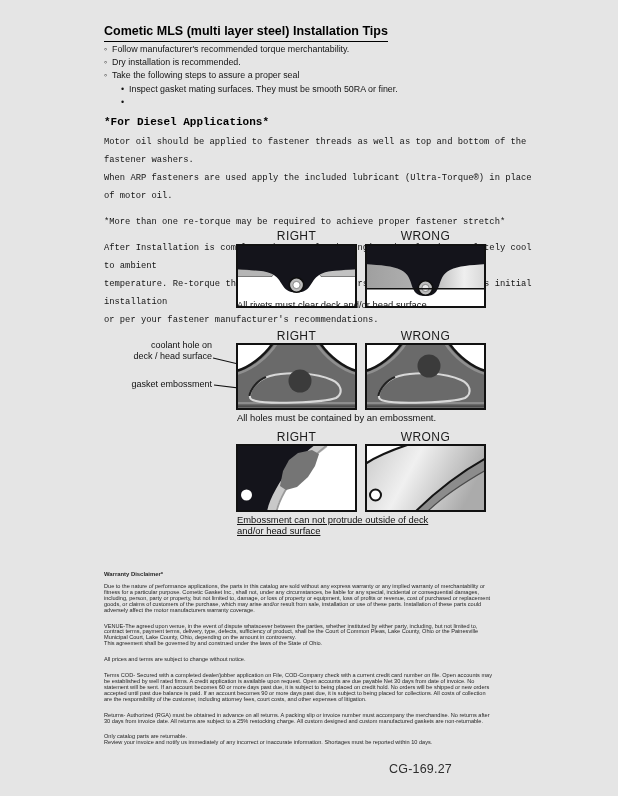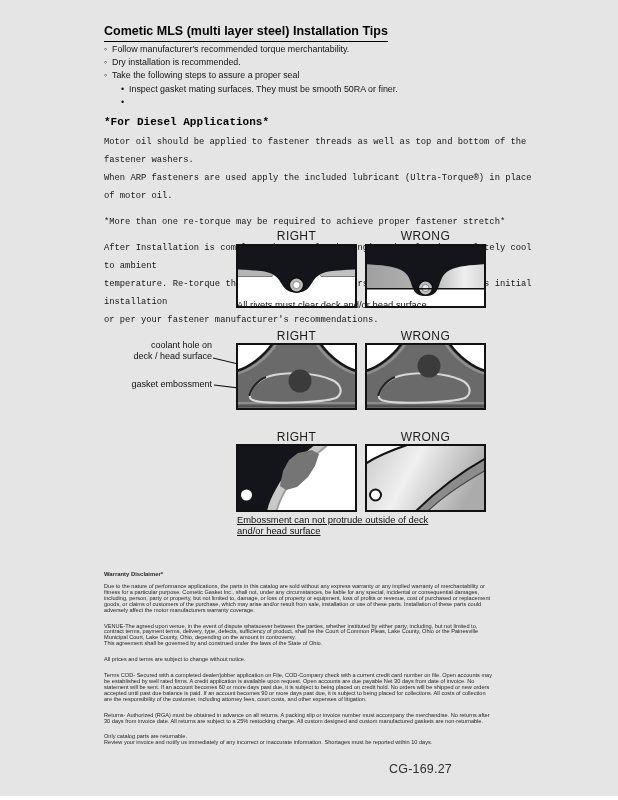--- a/index.html
+++ b/index.html
@@ -145,20 +145,21 @@
     <path d="M121,0 H84 C93,13 108,25 121,28 Z" fill="#ffffff"></path>
     <path d="M84,0 C93,13 108,25 121,28" stroke="#161616" stroke-width="2.4" fill="none"></path>
     <line x1="0" y1="60" x2="121" y2="60" stroke="#9a9a9a" stroke-width="1.3"></line>
     <line x1="0" y1="63.2" x2="121" y2="63.2" stroke="#454545" stroke-width="1.2"></line>
     <path d="M14,54 C13,47 21,37 34,33 C52,28 81,30 96,37 C105,41 108,50 100,55 C87,60 30,61 20,58 C15,57 14,55 14,54 Z" stroke="#d8d8d8" stroke-width="2.1" fill="none"></path>
     <path d="M30,34 C22,37 14,46 13.5,53" stroke="#222" stroke-width="2.1" fill="none"></path>
     <circle cx="64" cy="23" r="11.5" fill="#3b3b3b"></circle>
     <rect x="1" y="1" width="119" height="65" fill="none" stroke="#111" stroke-width="2"></rect>
   </svg>
 
+  <div class="abs dcap" style="left:237px;top:413px;width:280px;">All holes must be contained by an embossment.</div>
 
   <div class="abs dlabel" style="left:236px;top:431px;">RIGHT</div>
   <div class="abs dlabel" style="left:365px;top:431px;">WRONG</div>
 
   <svg class="abs dbox" style="left:236px;top:444px;" width="121" height="68" viewBox="0 0 121 68">
     <rect x="0" y="0" width="121" height="68" fill="#ffffff"></rect>
     <path d="M88,-2 C68,12 52,30 42,46 C37,55 34,62 33,70" stroke="#c9c9c9" stroke-width="12" fill="none"></path>
     <path d="M95,-2 C75,13 59,31 49,47 C44,56 41,63 40,70" stroke="#9a9a9a" stroke-width="1.8" fill="none"></path>
     <path d="M0,0 H80 C62,14 48,30 40,45 C35,54 32,61 31,68 H0 Z" fill="#14141b"></path>
     <path d="M44,42 L47,27 L53,16 L62,9 L76,6 L83,10 L79,22 L72,33 L61,43 L50,46 Z" fill="#757575"></path>

